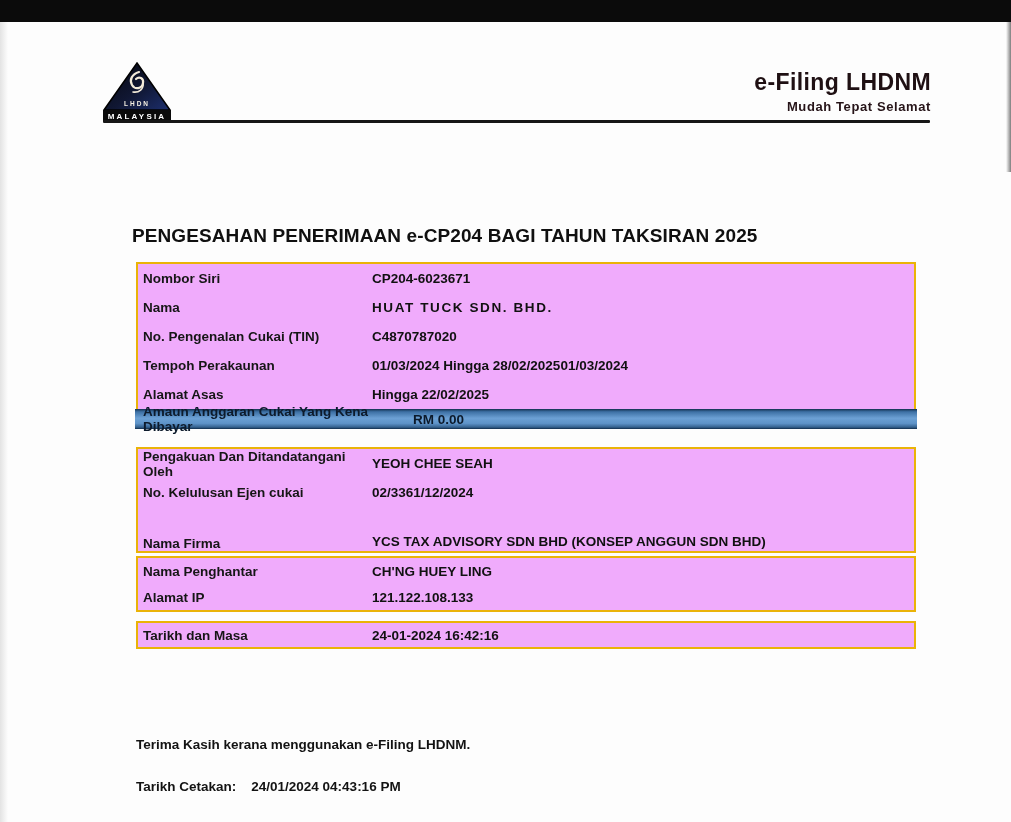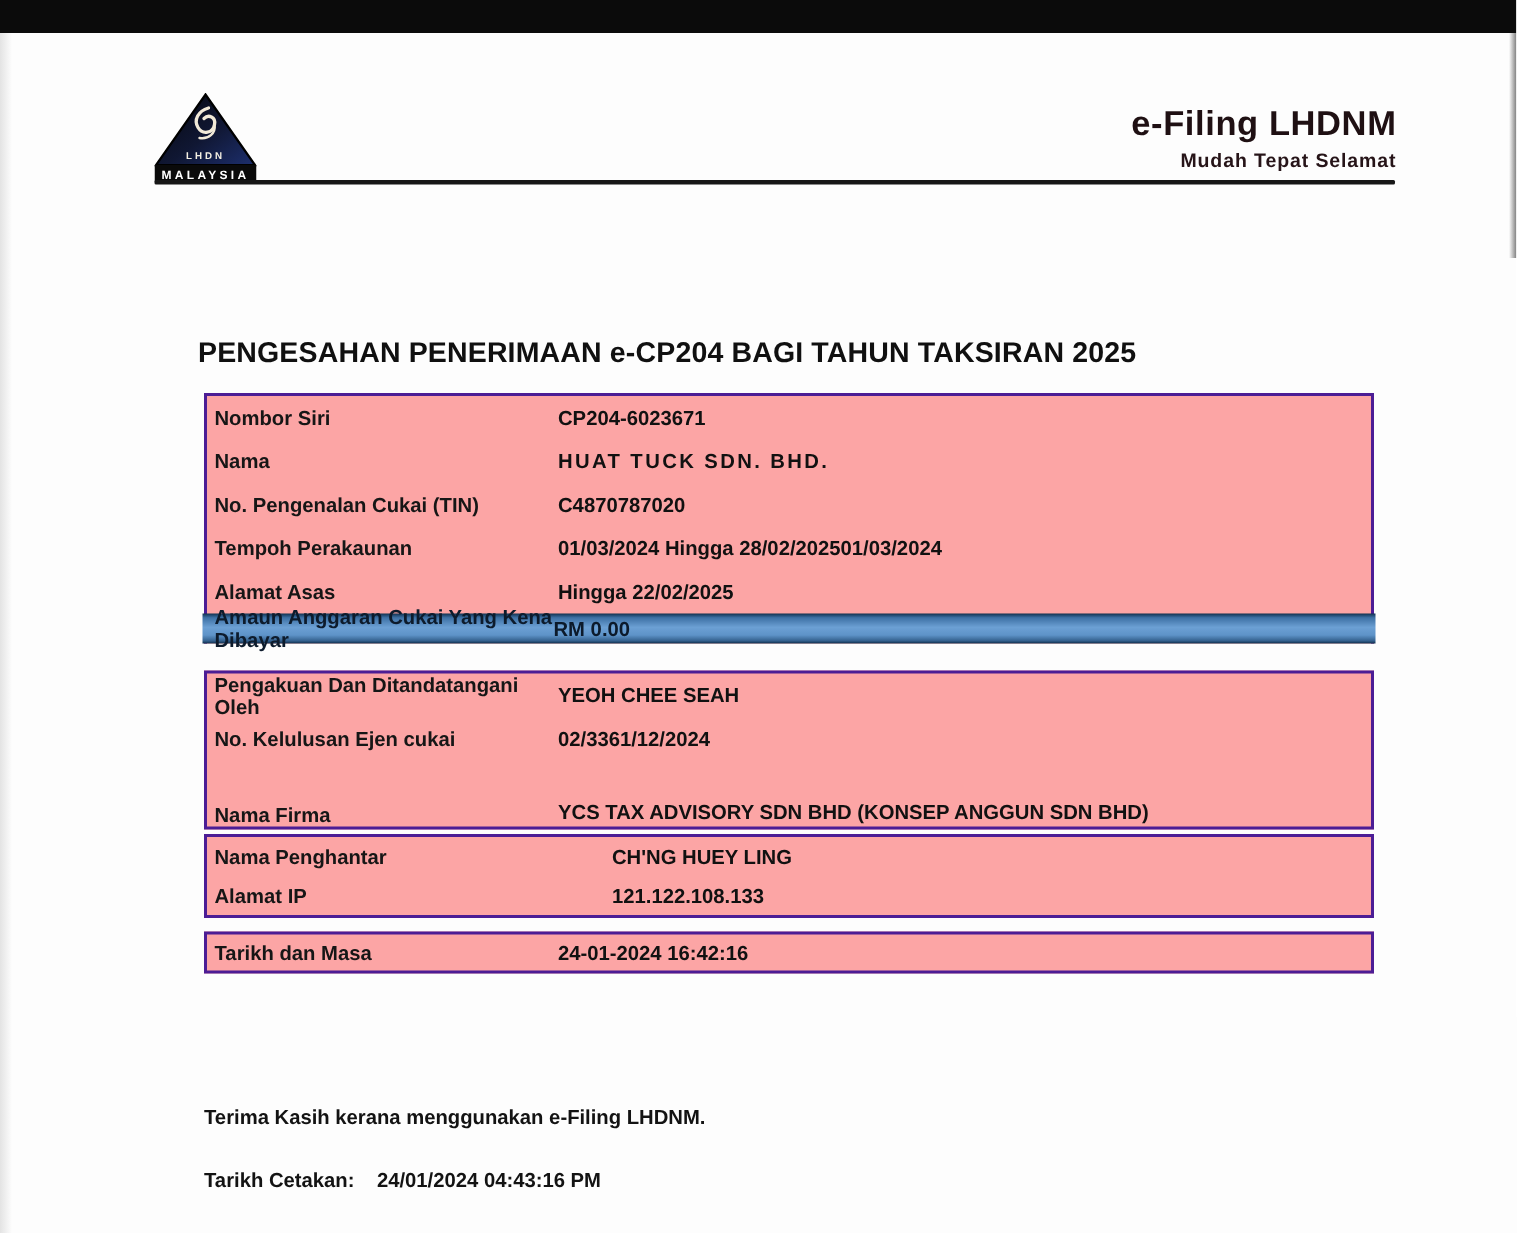--- a/index.html
+++ b/index.html
@@ -13,39 +13,39 @@
   .edge-left{position:absolute;left:0;top:22px;width:8px;height:800px;
     background:linear-gradient(90deg,rgba(40,40,40,0.12),rgba(40,40,40,0));}
   .edge-right{position:absolute;right:0;top:22px;width:5px;height:150px;
     background:linear-gradient(270deg,rgba(20,20,20,0.55),rgba(20,20,20,0));}
   .logo{position:absolute;left:103px;top:62px;width:68px;height:62px;}
   .brand{position:absolute;right:80px;top:70px;text-align:right;}
   .brand-title{font-size:23px;font-weight:700;color:#1f1013;letter-spacing:0.4px;line-height:24px;}
   .brand-tagline{font-size:13px;font-weight:700;color:#261418;letter-spacing:0.6px;line-height:15px;margin-top:5px;}
   .rule{position:absolute;left:103px;top:120px;width:827px;height:3px;background:#171717;border-radius:1px;}
   .doc-title{position:absolute;left:128px;top:221px;margin:4px;font-size:19px;font-weight:700;color:#101010;letter-spacing:0.1px;}
-  .tbl{position:absolute;left:136px;width:780px;border:2px solid #4c1d95;background:#fca5a5;box-sizing:border-box;}
+  .tbl{position:absolute;left:136px;width:780px;border:2px solid #eab308;background:#f0abfc;box-sizing:border-box;}
   .block1{top:262px;border-bottom:none;}
   .block2{top:447px;}
   .block3{top:556px;}
   .block4{top:621px;}
   .row{display:flex;align-items:center;height:29px;padding-left:5px;box-sizing:border-box;}
-  .block3 .row{height:26px;gap:36px;}
+  .block3 .row{height:26px;}
   .block4 .row{height:24px;}
   .rl{flex:0 0 229px;font-size:13.5px;font-weight:700;color:#161616;}
   .rv{flex:1;font-size:13.5px;font-weight:700;color:#111111;}
   .rv-spaced{letter-spacing:1.6px;}
   .row-tall{height:44px;align-items:flex-end;padding-top:3px;}
   .rv-wrap{max-width:400px;line-height:19px;}
   .row-hl{
     position:relative;height:20px;margin:0 -3px;padding-left:8px;
     background:linear-gradient(180deg,#12314f 0%,#3d70a4 14%,#6ca0d4 46%,#5e93c8 72%,#34618e 91%,#0f2b49 100%);
   }
   .row-hl .rl{flex-basis:226px;color:#0d1b2c;}
-  .row-hl .rv{color:#0c1a2b;}
+  .row-hl .rv{color:#0c1a2b;margin-left:44px;}
   .thanks{position:absolute;left:136px;top:737px;margin:0;font-size:13.5px;font-weight:700;color:#131313;}
   .printline{position:absolute;left:136px;top:779px;margin:0;font-size:13.5px;font-weight:700;color:#131313;}
   .printline .pd{margin-left:15px;margin-top:24px;}
 </style>
 </head>
 <body>
 
 <div class="screen">
   <div class="top-bar"></div>
   <div class="edge-left"></div>

